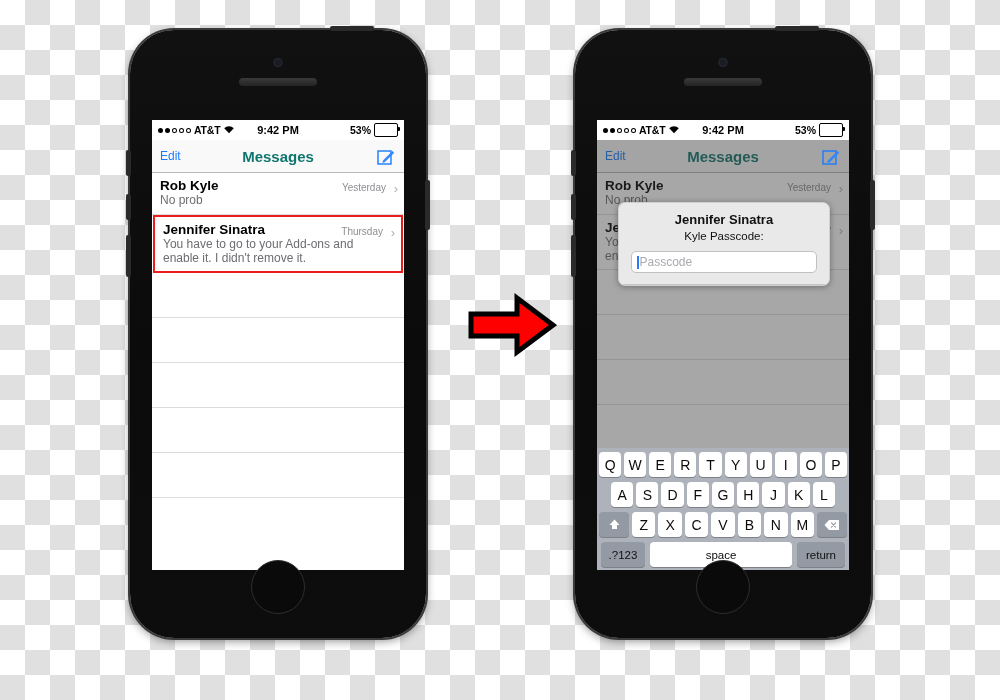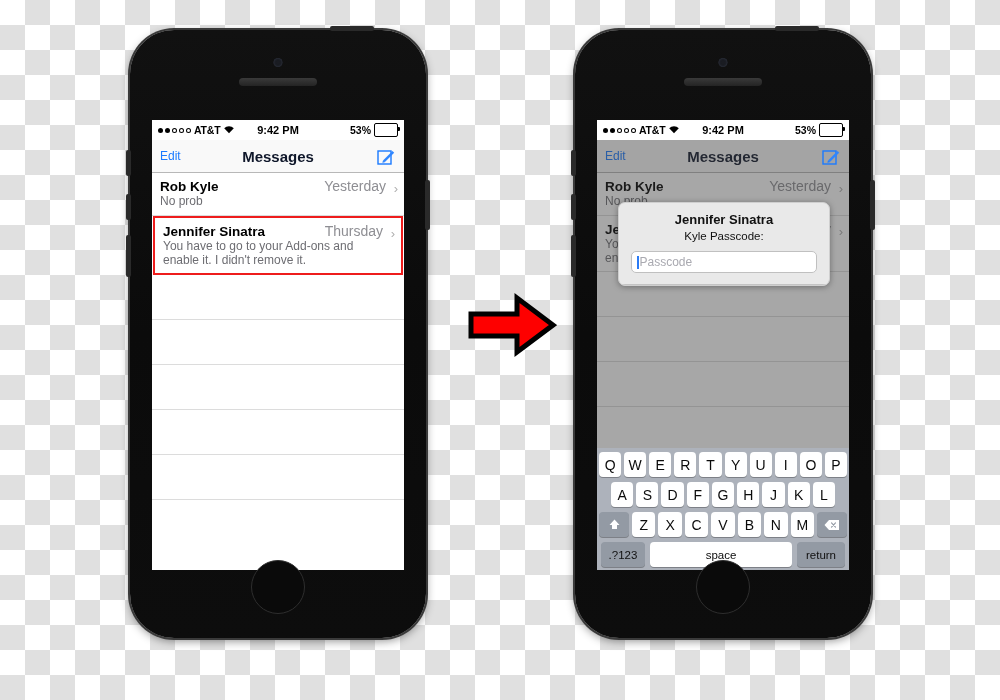--- a/index.html
+++ b/index.html
@@ -49,31 +49,31 @@
   .sb-center{font-size:11px;font-weight:bold;}
   .sb-right{flex:1;display:flex;align-items:center;justify-content:flex-end;gap:3px;font-size:10.5px;font-weight:bold;}
   .batt{width:20px;height:10px;border:1px solid #000;border-radius:2px;position:relative;padding:1px;}
   .batt:after{content:"";position:absolute;right:-3px;top:3px;width:2px;height:4px;background:#000;border-radius:0 1px 1px 0;}
   .batt-fill{height:100%;background:#000;border-radius:1px;width:53%;}
 
   
   .navbar{height:32px;display:flex;align-items:center;padding:0 8px;border-bottom:1px solid #b8b8b8;
      background:#f9f9f9;position:relative;}
   .nav-edit{color:#1a7aff;font-size:12px;}
-  .nav-title{position:absolute;left:0;right:0;text-align:center;font-size:15px;font-weight:bold;color:#0f172a;}
+  .nav-title{position:absolute;left:0;right:0;text-align:center;font-size:15px;font-weight:bold;color:#0f766e;}
   .nav-compose{margin-left:auto;position:relative;z-index:2;width:19px;height:19px;}
   .nav-compose svg{display:block;}
 
   
   .list{background:#fff;}
   .row{position:relative;padding:5px 8px 6px 8px;border-bottom:1px solid #dcdcdc;min-height:36px;box-sizing:border-box;}
   .row.empty{height:45px;padding:0;}
   .row-top{display:flex;align-items:flex-end;}
   .row-name{font-size:13.5px;font-weight:bold;color:#000;flex:1;}
-  .row-time{font-size:14px;color:#8e8e93;margin-right:10px;}
+  .row-time{font-size:10px;color:#8e8e93;margin-right:10px;}
   .chev{position:absolute;right:6px;top:8px;color:#b0b0b0;font-size:13px;}
   .row-prev{font-size:12px;color:#6d6d72;line-height:1.15;margin-top:1px;padding-right:14px;}
   .row.highlight{border:2px solid #ee1c1c;box-sizing:border-box;margin:0 1px;}
 
   
   .dim{position:absolute;left:0;top:20px;right:0;bottom:0;background:rgba(60,60,60,.45);}
   .modal{position:absolute;left:21px;top:82px;width:210px;background:#e9e9e9;border-radius:7px;overflow:hidden;
      box-shadow:0 1px 6px rgba(0,0,0,.35);border:1px solid #cfcfcf;}
   .modal-body{padding:9px 12px 11px 12px;text-align:center;}
   .modal-title{font-size:13px;font-weight:bold;color:#111;margin-bottom:3px;}

